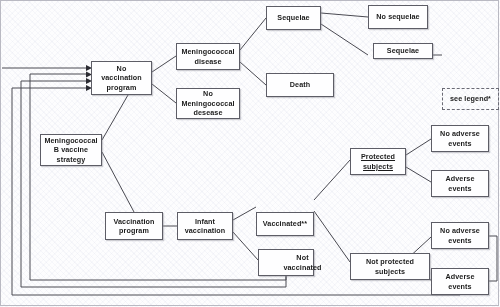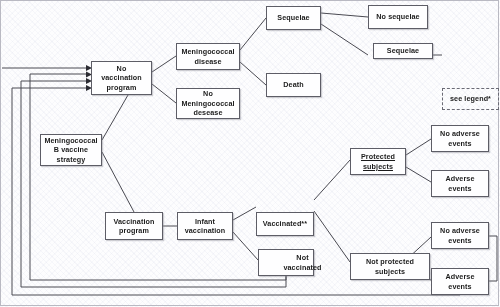--- a/index.html
+++ b/index.html
@@ -154,21 +154,21 @@
     </div>
 
   <div class="node" style="left:177px; top:212px; width:56px; height:28px;">
       <span>Infant<br>vaccination</span>
     </div>
 
   <div class="node" style="left:266px; top:6px;   width:55px; height:24px;">
       <span>Sequelae</span>
     </div>
 
-  <div class="node" style="left:266px; top:73px;  width:55px; height:24px;">
+  <div class="node" style="left:266px; top:73px;  width:68px; height:24px;">
       <span>Death</span>
     </div>
 
   <div class="node" style="left:256px; top:193px; width:58px; height:24px;margin-top:19px;">
       <span>Vaccinated**</span>
     </div>
 
   <div class="node" style="left:258px; top:249px; width:56px; height:27px;padding-left:33px;">
       <span>Not<br>vaccinated</span>
     </div>

